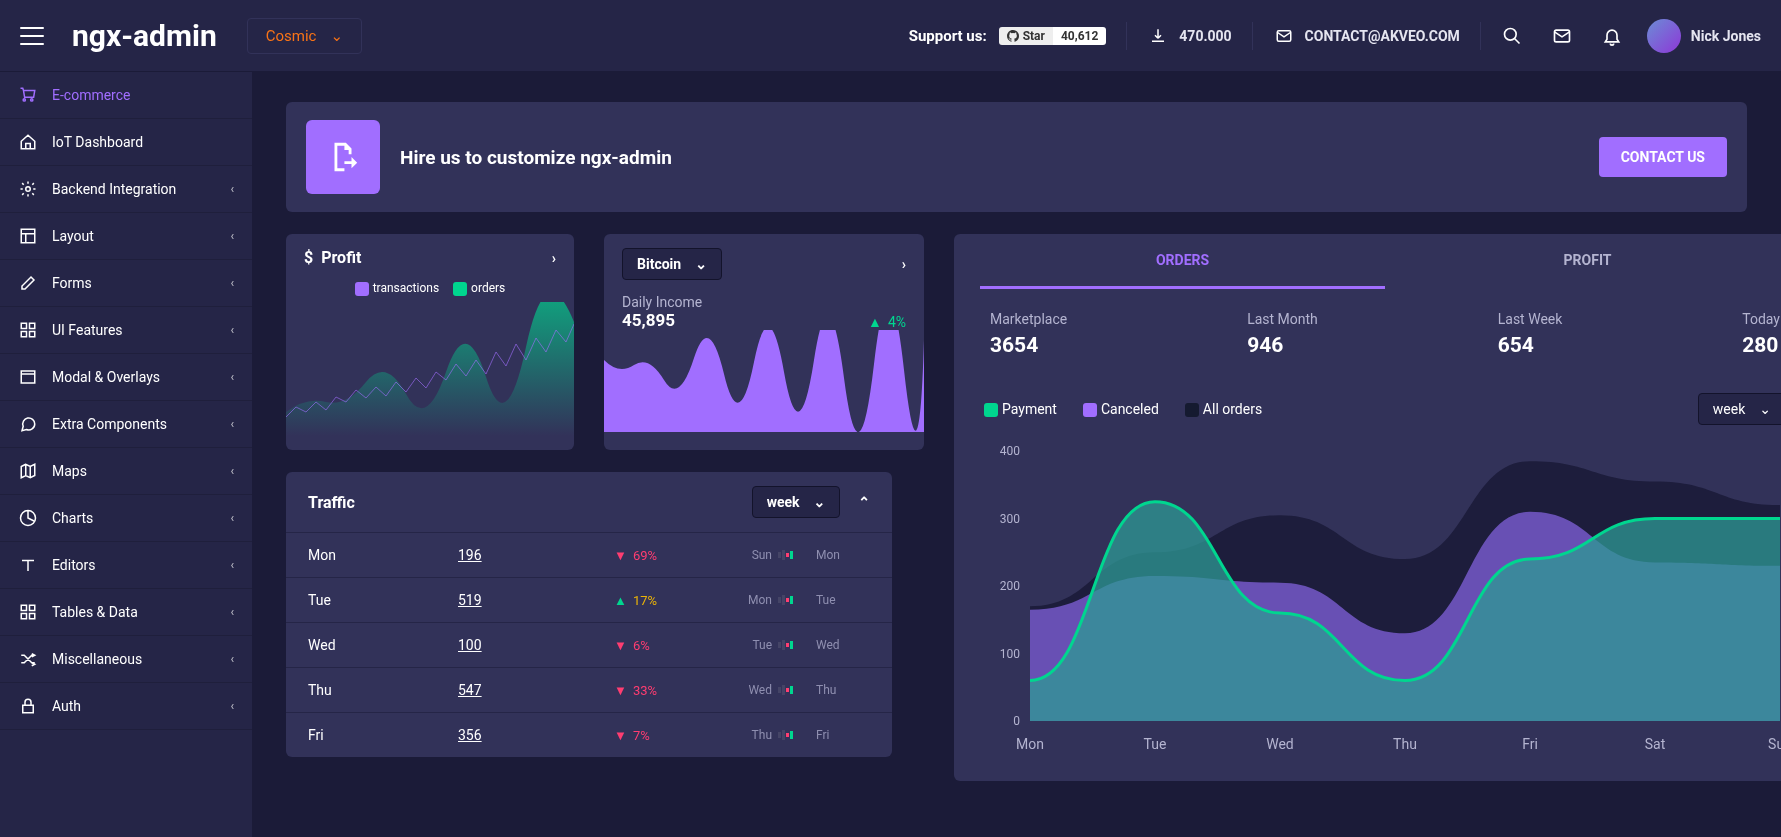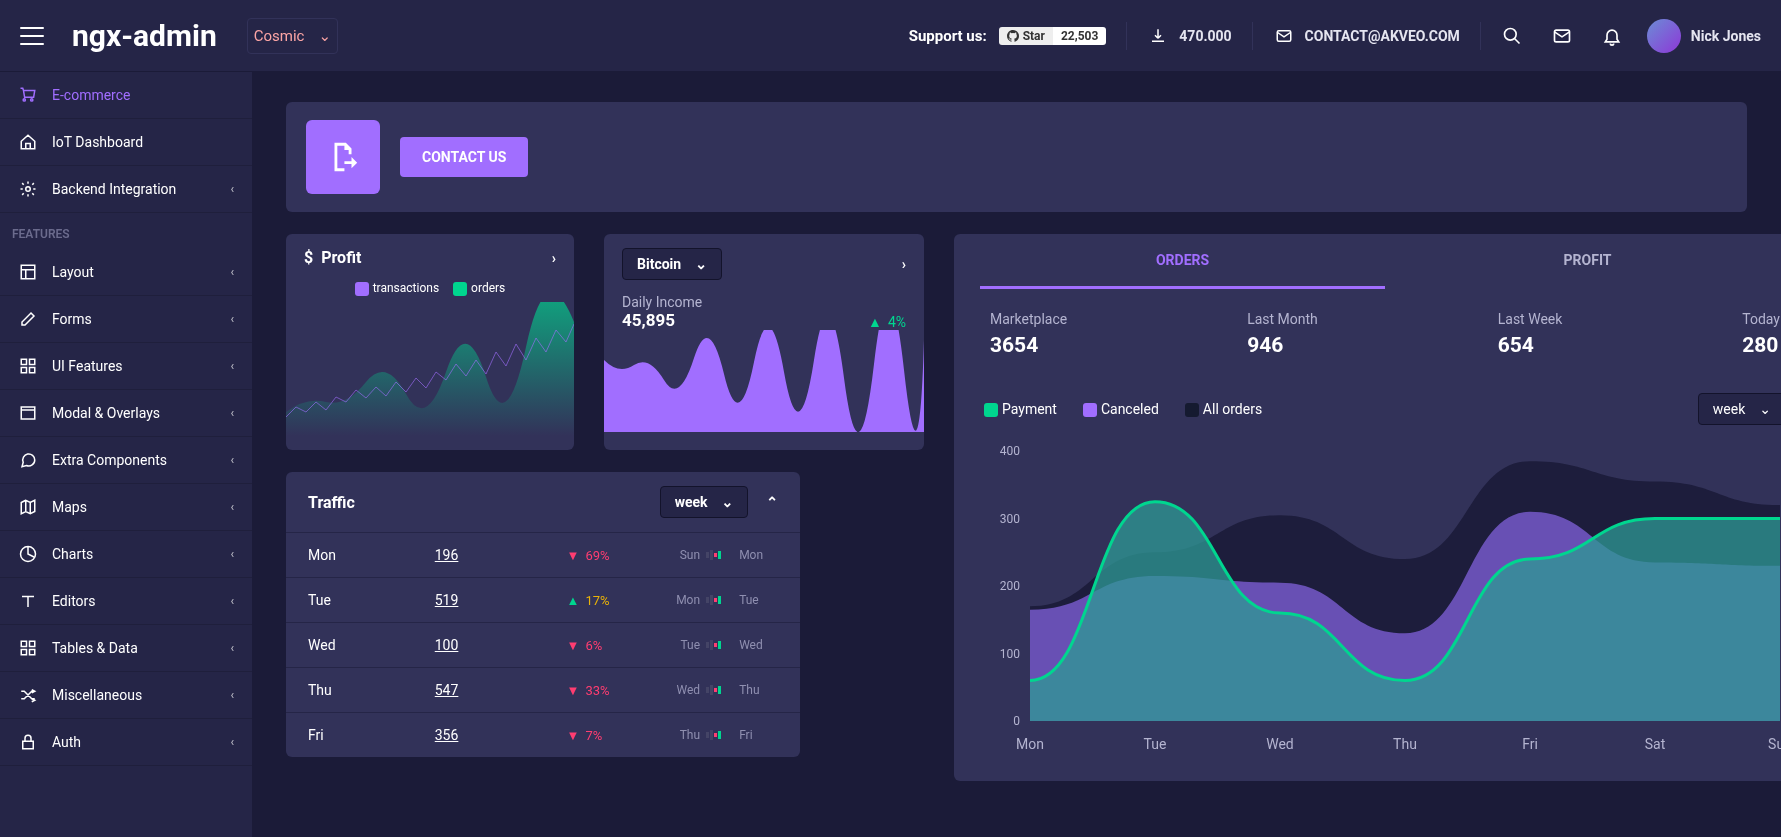--- a/index.html
+++ b/index.html
@@ -16,21 +16,21 @@
   background: #222b45;
   background: #252547;
   display: flex;
   align-items: center;
   padding: 0 20px;
   border-bottom: 1px solid #1b1b38;
 }
 .hamburger { width: 24px; height: 18px; display: flex; flex-direction: column; justify-content: space-between; cursor: pointer; margin-right: 28px; }
 .hamburger span { height: 2px; background: #fff; border-radius: 1px; }
 .logo { font-size: 30px; font-weight: 700; margin-right: 30px; }
-.theme-select { background: transparent; border: 1px solid #323259; color: #fca5a5; padding: 8px 6px; border-radius: 4px; font-size: 15px; display: flex; align-items: center; gap: 14px; cursor: pointer; }
+.theme-select { background: transparent; border: 1px solid #323259; color: #f97316; padding: 8px 18px; border-radius: 4px; font-size: 15px; display: flex; align-items: center; gap: 14px; cursor: pointer; }
 .spacer { flex: 1; }
 .support { display: flex; align-items: center; gap: 12px; font-weight: 700; font-size: 15px; }
 .gh-badge { display: flex; font-size: 12px; font-weight: 700; }
 .gh-star { background: #eee; color: #333; padding: 2px 8px; border-radius: 3px 0 0 3px; display: flex; align-items: center; gap: 4px; }
 .gh-count { background: #fff; color: #333; padding: 2px 8px; border-radius: 0 3px 3px 0; }
 .hsep { width: 1px; height: 28px; background: #323259; margin: 0 20px; }
 .hicon { width: 22px; height: 22px; display: flex; align-items: center; justify-content: center; cursor: pointer; }
 .hitem { display: flex; align-items: center; gap: 10px; font-weight: 700; font-size: 14px; color: #e5e5f0; }
 .hicons { display: flex; gap: 28px; align-items: center; }
 .avatar { width: 34px; height: 34px; border-radius: 50%; background: linear-gradient(135deg,#6b8dd6,#8e37d7); }
@@ -55,21 +55,21 @@
 .card-head .chev { margin-left: auto; font-size: 14px; }
 .legend-mini { display: flex; justify-content: center; gap: 14px; font-size: 12px; padding: 0 0 6px; }
 .ldot { width: 14px; height: 14px; border-radius: 3px; display: inline-block; margin-right: 4px; vertical-align: middle; }
 .bitcoin-card { width: 320px; height: 216px; }
 .select-mini { background: #252547; border: 1px solid #13132b; padding: 7px 14px; border-radius: 4px; font-size: 14px; display: flex; align-items: center; gap: 14px; cursor: pointer; }
 .income-line { display: flex; align-items: flex-end; justify-content: space-between; padding: 0 18px; }
 .income-label { font-size: 14px; color: #b4b4d0; }
 .income-val { font-size: 17px; font-weight: 700; }
 .pct { display: flex; align-items: center; gap: 6px; font-size: 14px; }
 .pct.up { color: #00d68f; }
-.traffic-card { width: 514px; }
+.traffic-card { width: 606px; }
 .traffic-head { display: flex; align-items: center; padding: 14px 22px; font-weight: 700; font-size: 16px; }
 .traffic-row { display: flex; align-items: center; padding: 14px 22px; border-top: 1px solid #252547; font-size: 14px; }
 .traffic-row .day { width: 150px; }
 .traffic-row .val { width: 156px; text-decoration: underline; }
 .traffic-row .pct-cell { width: 98px; display: flex; align-items: center; gap: 6px; font-size: 13px; }
 .traffic-row .prev { width: 60px; font-size: 12px; color: #8f8fb0; text-align: right; }
 .traffic-row .bar { width: 32px; height: 14px; margin: 0 6px; position: relative; display: flex; align-items: center; gap: 1px; }
 .traffic-row .bar span { width: 3px; background: #a16eff; }
 .traffic-row .cur { width: 46px; font-size: 12px; color: #8f8fb0; }
 .orders-card { flex: 1; padding: 0 26px 20px; }
@@ -102,21 +102,21 @@
   <div class="spacer"></div>
   <div class="support">
     <span>Support us:</span>
     <div class="gh-badge">
       <span class="gh-star">
           <svg width="12" height="12" viewBox="0 0 16 16" fill="#333">
             <path d="M8 0C3.58 0 0 3.58 0 8c0 3.54 2.29 6.53 5.47 7.59.4.07.55-.17.55-.38v-1.33c-2.23.48-2.7-1.07-2.7-1.07-.36-.93-.89-1.17-.89-1.17-.73-.5.05-.49.05-.49.8.06 1.23.83 1.23.83.72 1.23 1.88.87 2.34.67.07-.52.28-.88.51-1.08-1.78-.2-3.64-.89-3.64-3.95 0-.87.31-1.59.82-2.15-.08-.2-.36-1.02.08-2.12 0 0 .67-.21 2.2.82a7.6 7.6 0 014 0c1.53-1.04 2.2-.82 2.2-.82.44 1.1.16 1.92.08 2.12.51.56.82 1.27.82 2.15 0 3.07-1.87 3.75-3.65 3.95.29.25.54.73.54 1.48v2.19c0 .21.15.46.55.38A8.01 8.01 0 0016 8c0-4.42-3.58-8-8-8z"></path>
           </svg>
           <span>Star</span>
         </span>
-      <span class="gh-count">22,503</span>
+      <span class="gh-count">40,612</span>
     </div>
   </div>
   <div class="hsep"></div>
   <div class="hitem">
     <span class="hicon">
         <svg width="18" height="18" viewBox="0 0 24 24" fill="none" stroke="#fff" stroke-width="2">
           <path d="M12 3v12m0 0l-4-4m4 4l4-4M4 19h16"></path>
         </svg>
       </span>
     <span>470.000</span>
@@ -182,21 +182,20 @@
           <span class="sb-icon">
             <svg width="18" height="18" viewBox="0 0 24 24" fill="none" stroke="currentColor" stroke-width="2">
               <circle cx="12" cy="12" r="3"></circle>
               <path d="M12 2v3m0 14v3M4.2 4.2l2.1 2.1m11.4 11.4l2.1 2.1M2 12h3m14 0h3M4.2 19.8l2.1-2.1m11.4-11.4l2.1-2.1"></path>
             </svg>
           </span>
           <span>Backend Integration</span>
           <span class="sb-chev">‹</span>
         </div>
       </div>
-    <div class="sb-group">FEATURES</div>
     <div id="sb2">
         <div class="sb-item">
           <span class="sb-icon">
             <svg width="18" height="18" viewBox="0 0 24 24" fill="none" stroke="currentColor" stroke-width="2">
               <rect x="3" y="3" width="18" height="18"></rect>
               <path d="M3 9h18M9 9v12"></path>
             </svg>
           </span>
           <span>Layout</span>
           <span class="sb-chev">‹</span>
@@ -304,20 +303,21 @@
 
   <div class="main">
 
     <div class="row">
       <div class="card cta">
         <div class="cta-icon">
             <svg width="34" height="34" viewBox="0 0 24 24" fill="#fff">
               <path d="M6 2h8l4 4v4h-2V7h-3V4H8v16h5v2H6V2zm12 10l4 4-4 4v-3h-5v-2h5v-3z"></path>
             </svg>
           </div>
+        <div class="cta-text">Hire us to customize ngx-admin</div>
         <div class="cta-btn">CONTACT US</div>
       </div>
     </div>
 
     <div class="row" style="flex:1;align-items:flex-start;">
       <div style="display:flex;flex-direction:column;gap:22px;">
         <div class="stats-row">
 
           <div class="card profit-card">
             <div class="card-head">

